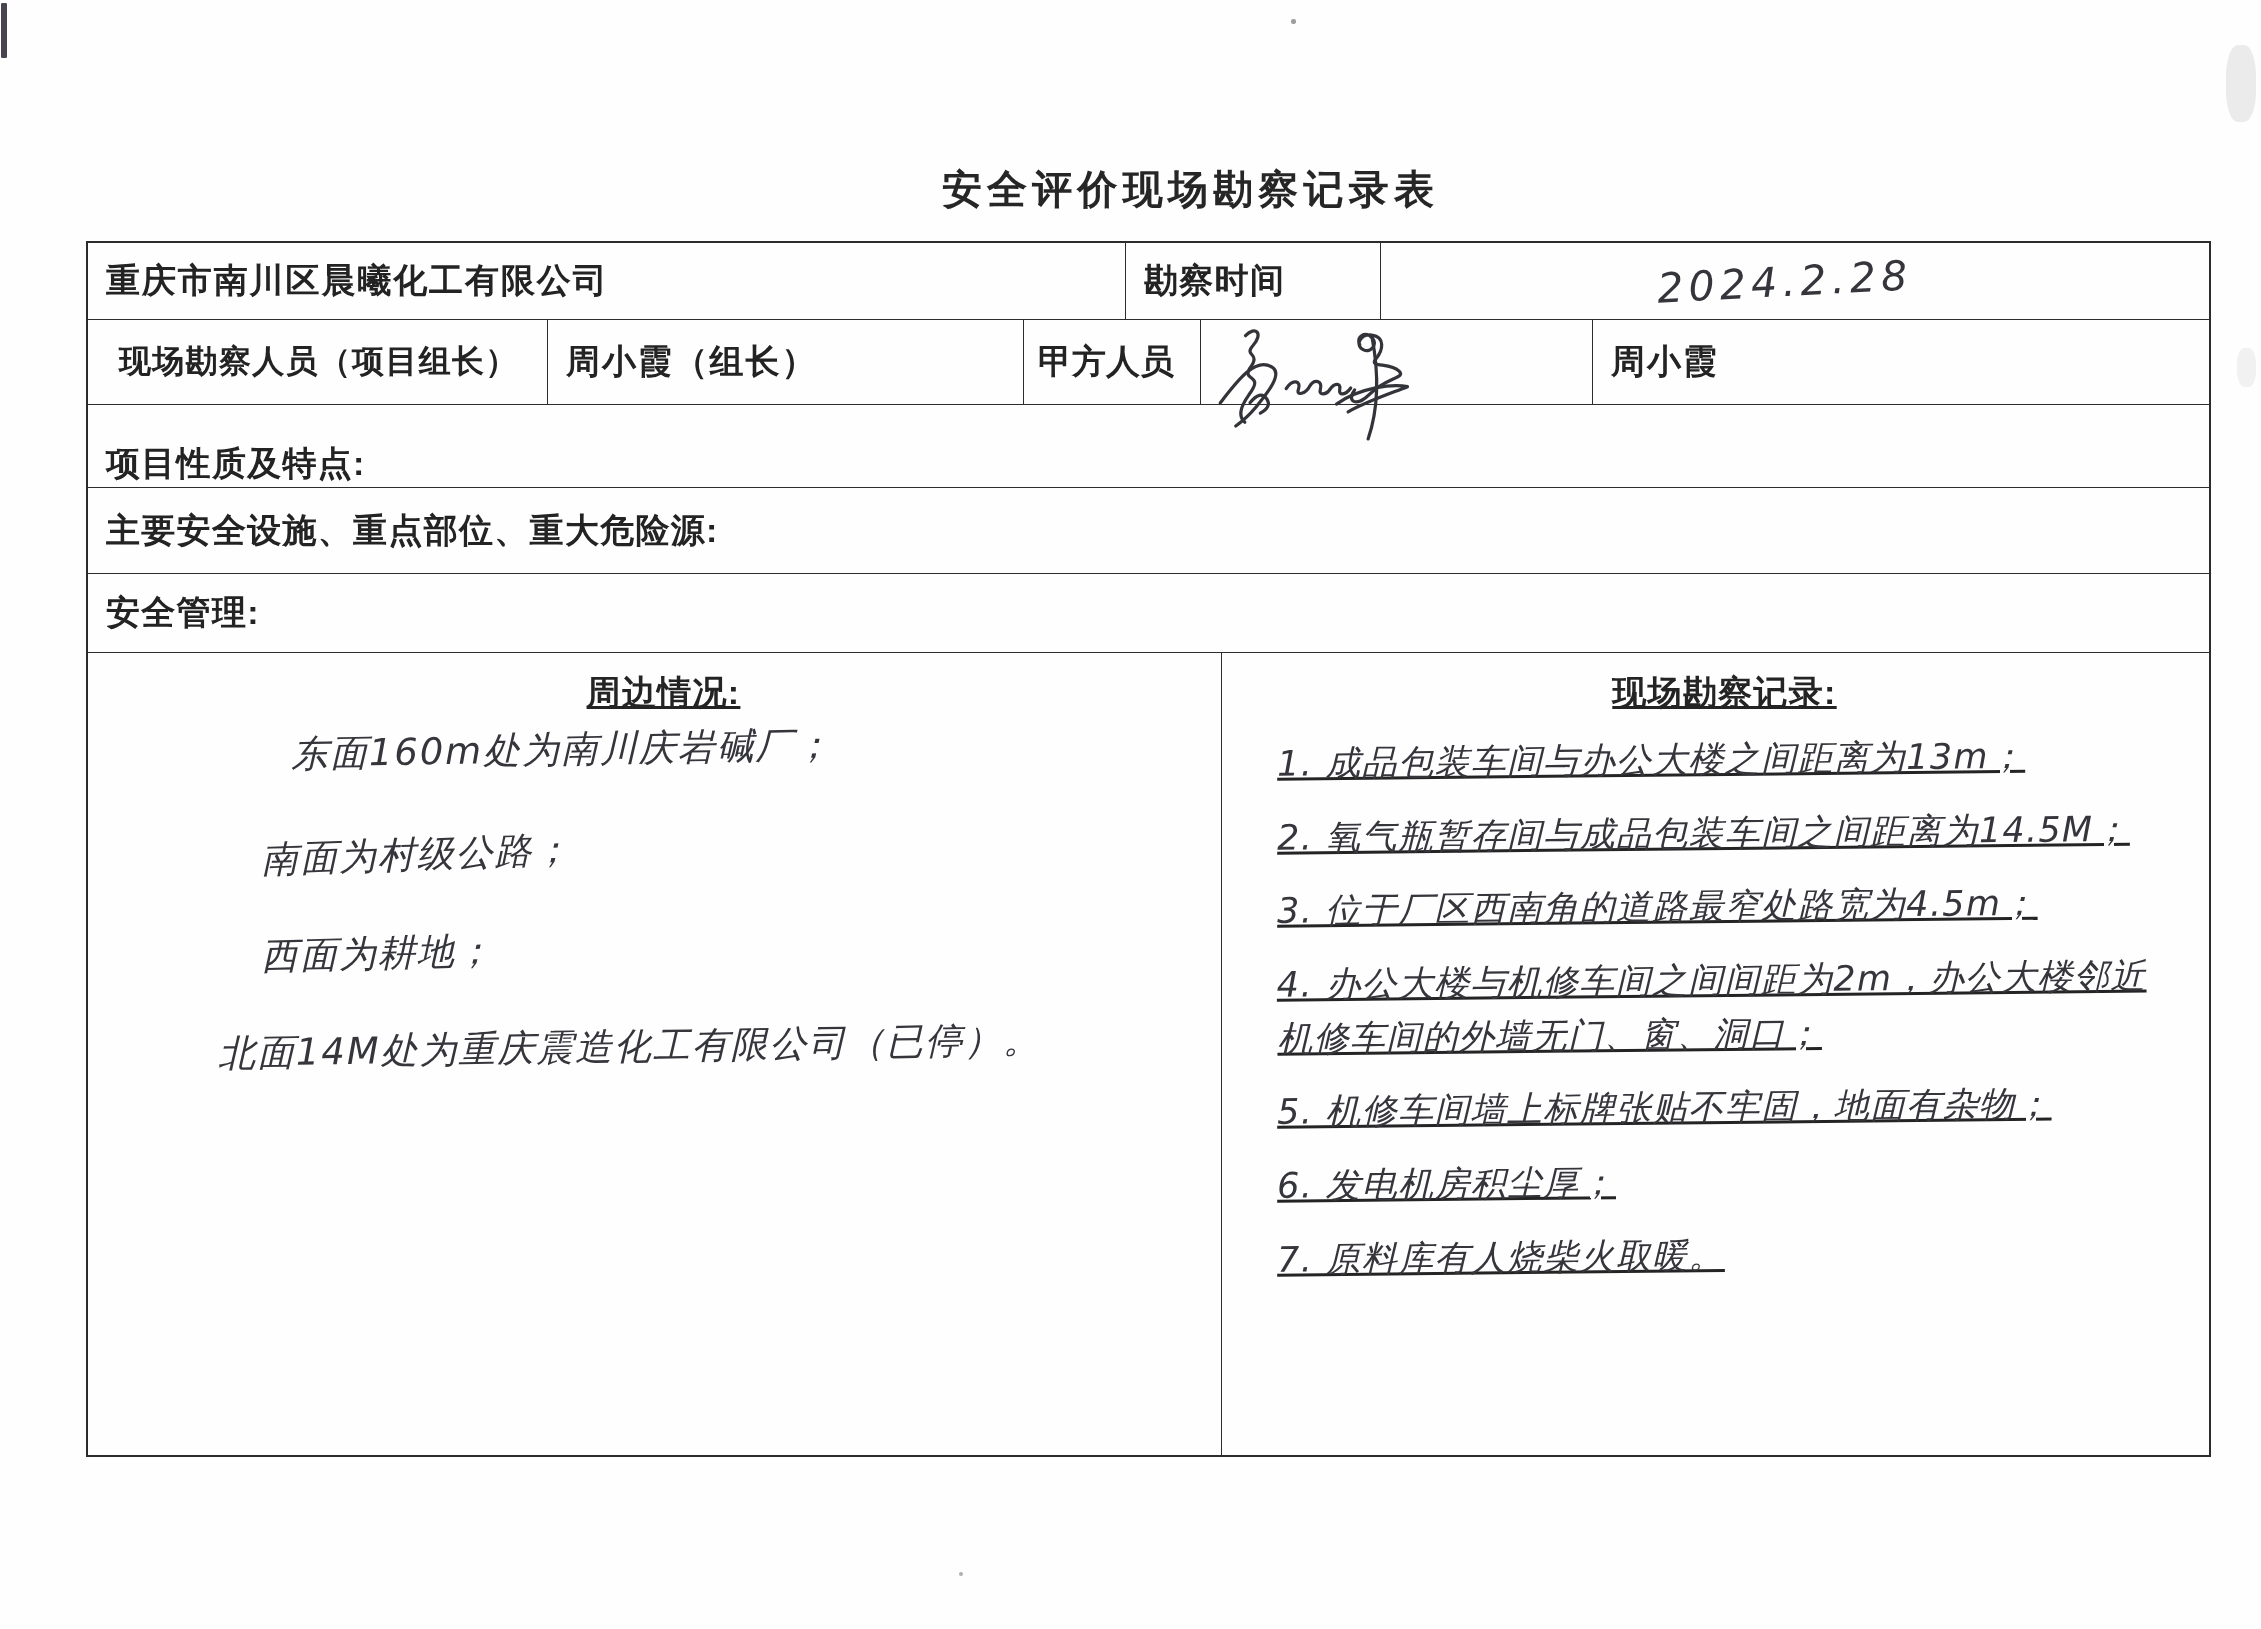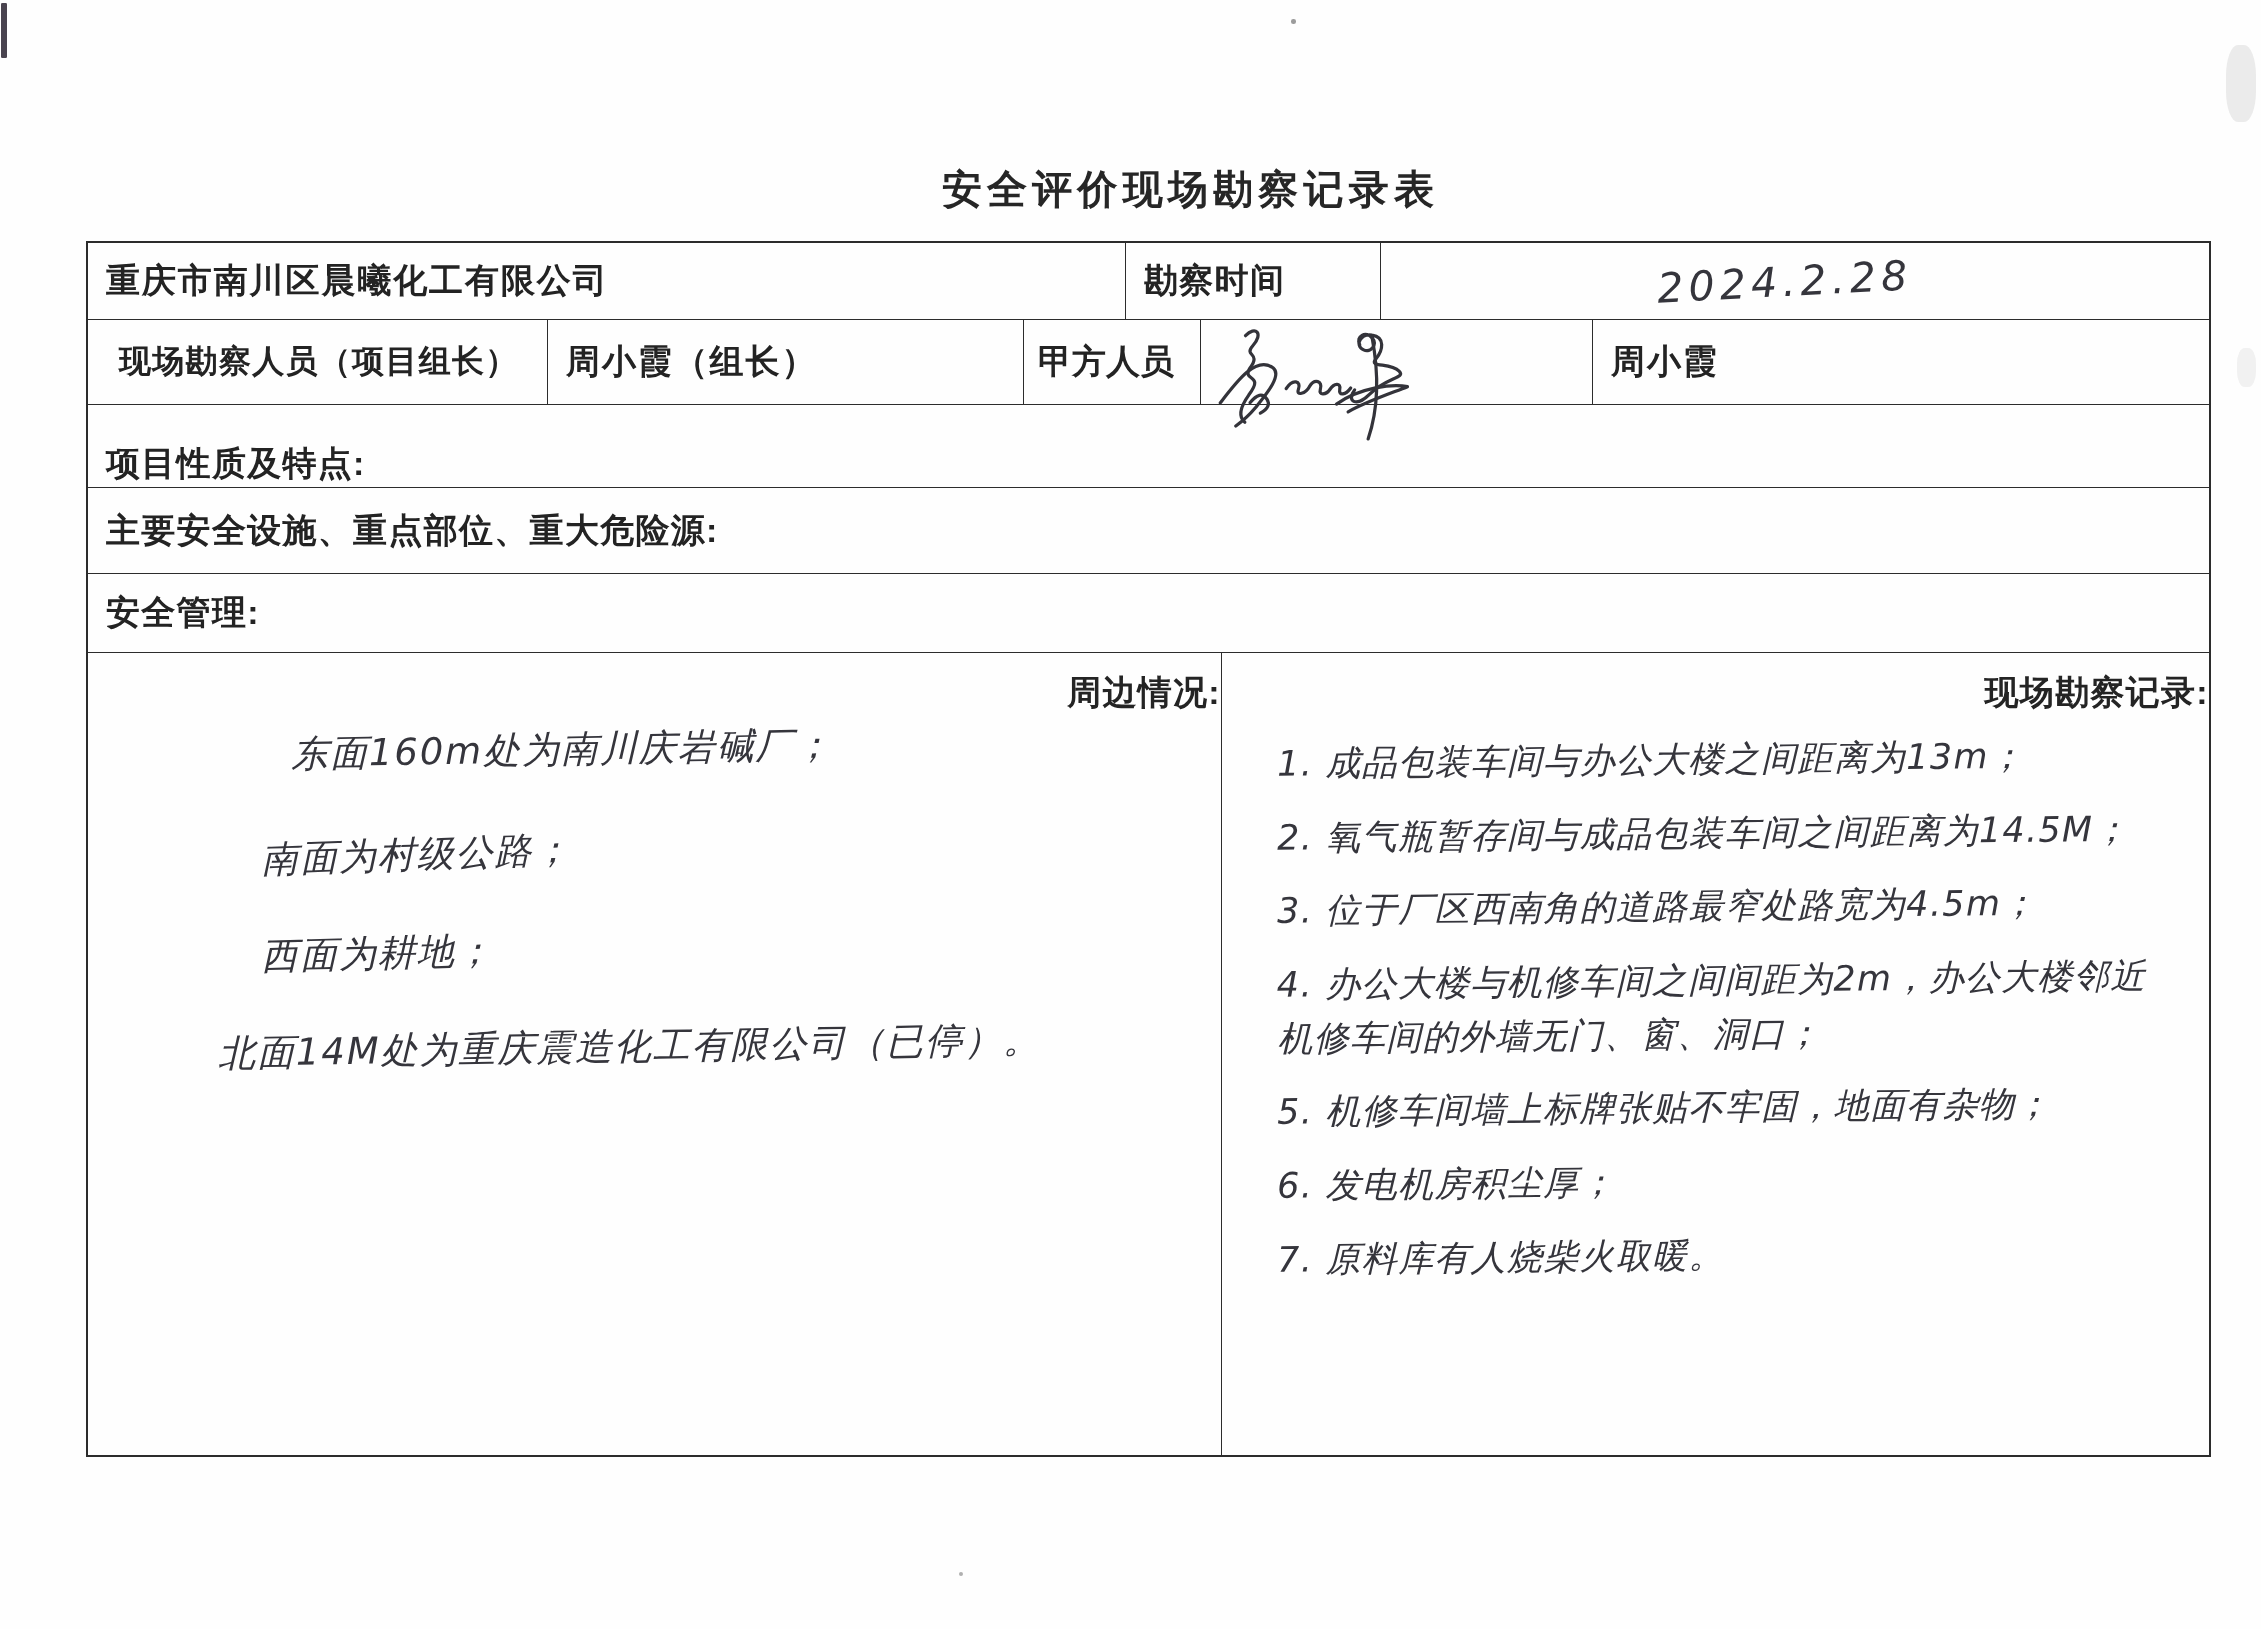--- a/index.html
+++ b/index.html
@@ -42,21 +42,21 @@
   .hand {
     font-family:"DejaVu Sans", cursive;
     font-style:italic; color:#35353c; font-weight:400;
   }
   .date-hand {
     font-size:41px; letter-spacing:5.2px; transform:rotate(-3deg);
     margin:0 auto; padding-right:39px;
   }
 
   
-  .bigcell { align-items:flex-end; flex-direction:column; padding-top:17px; }
+  .bigcell { align-items:center; flex-direction:column; padding-top:17px;text-decoration:underline; }
   .seclbl { font-size:34px; font-weight:600; letter-spacing:1.3px; }
   .s-note { position:absolute; font-size:37px; white-space:nowrap; letter-spacing:1.9px; }
   .s1 { left:203px; top:72px; transform:rotate(-1deg); }
   .s2 { left:173px; top:177px; transform:rotate(-2deg); }
   .s3 { left:173px; top:276px; transform:rotate(-1.5deg); }
   .s4 { left:130px; top:369px; transform:rotate(-1deg); }
 
   .r-items { margin-top:16px; padding-left:37px; padding-right:39px; }
   .r-item {
     font-size:35px; line-height:1.55; margin-bottom:19.3px;

